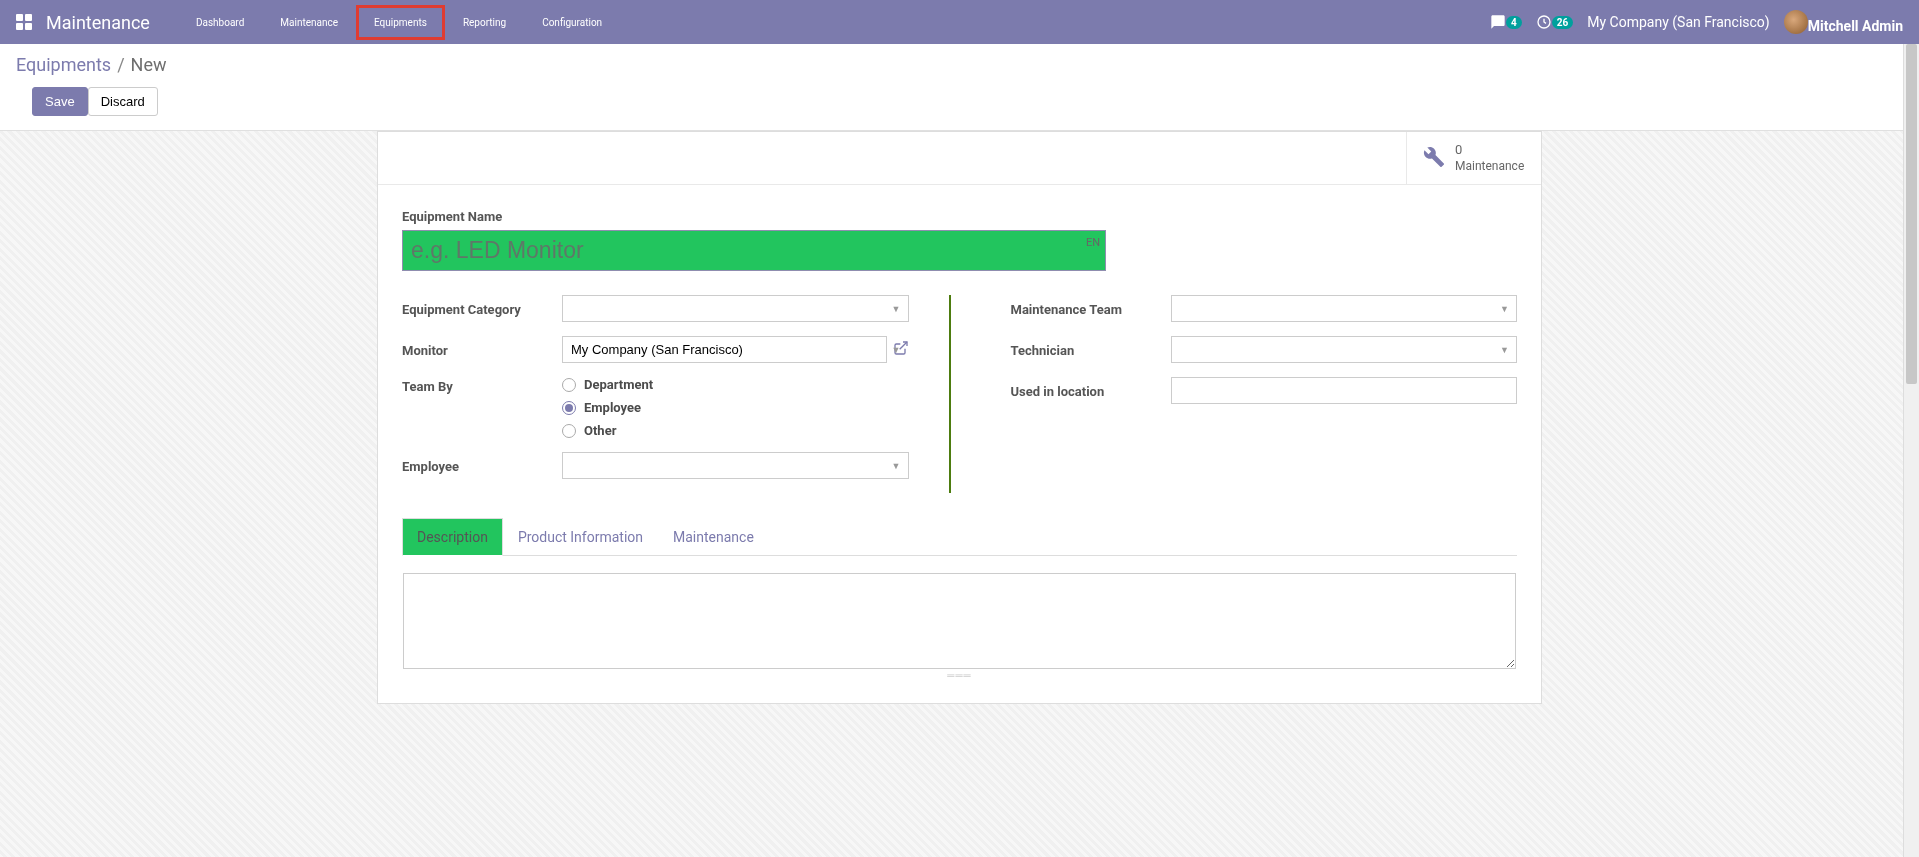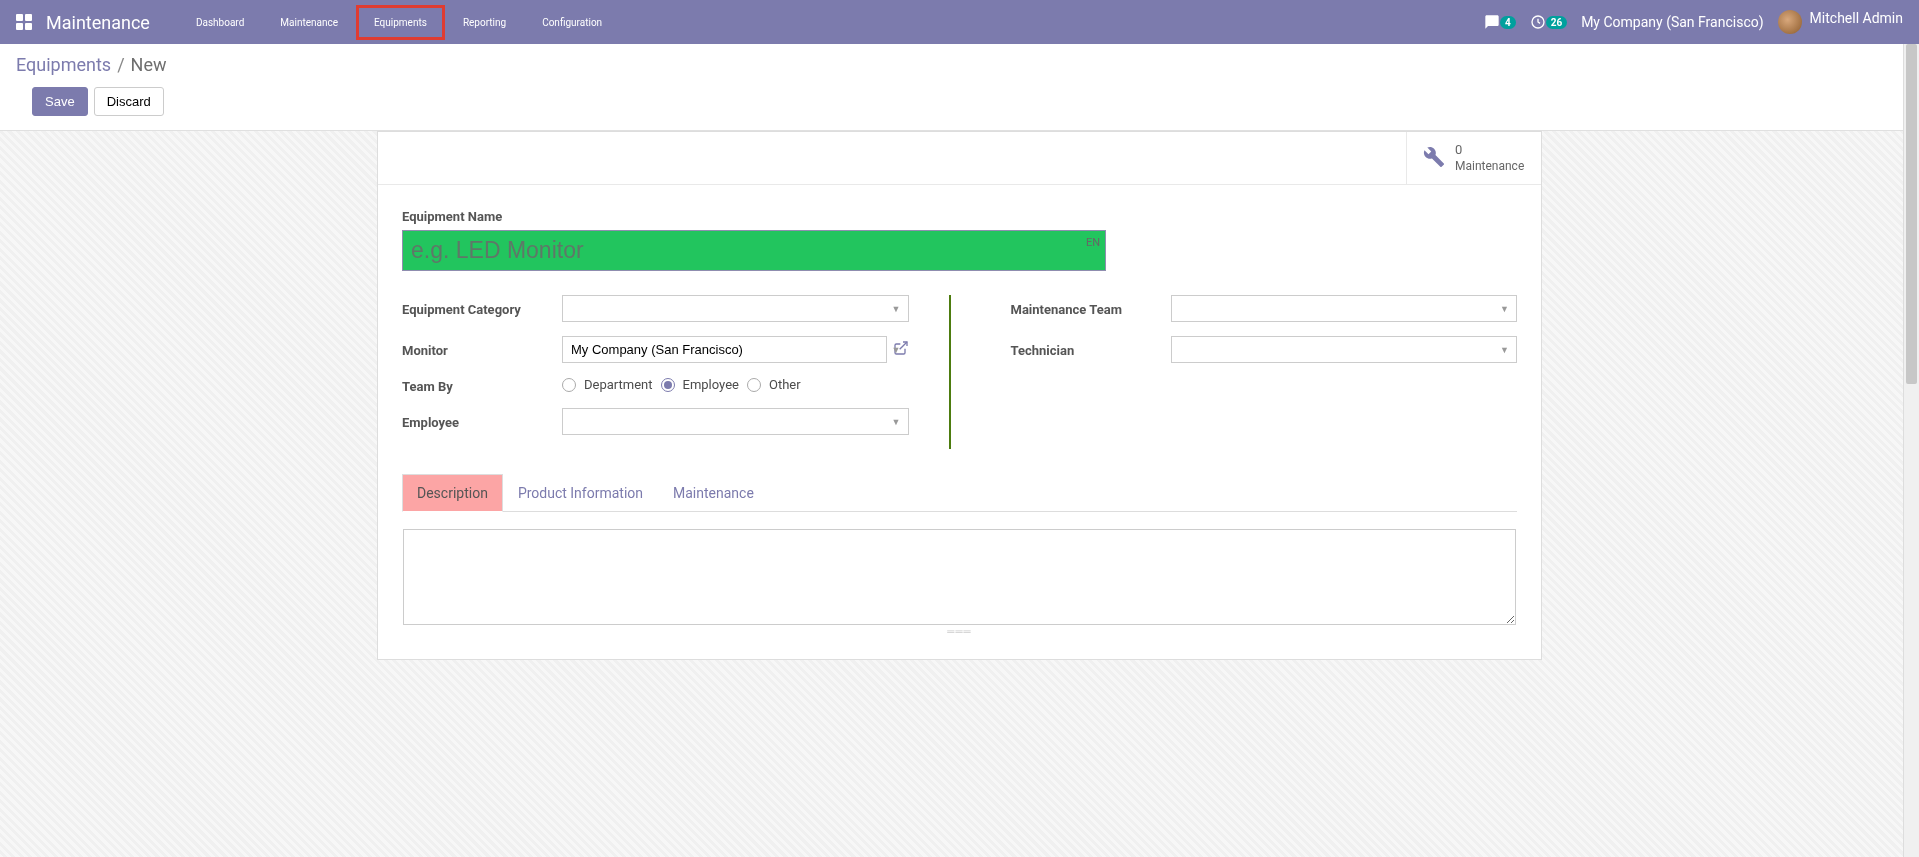--- a/index.html
+++ b/index.html
@@ -11,30 +11,30 @@
 .apps-icon { display: grid; grid-template-columns: 1fr 1fr; grid-template-rows: 1fr 1fr; gap: 2px; width: 16px; height: 16px; cursor: pointer; }
 .apps-icon span { background: #fff; border-radius: 1px; }
 .app-title { font-size: 18px; margin-left: 6px; margin-right: 20px; font-weight: 400; cursor: pointer; }
 .nav-menu { display: flex; align-items: center; }
 .nav-item { padding: 12px 18px; cursor: pointer; font-size: 10px; }
 .nav-item.highlighted { border: 3px solid #e03c31; padding: 9px 15px; }
 .navbar-right { margin-left: auto; display: flex; align-items: center; gap: 14px; }
 .badge-icon { position: relative; display: flex; align-items: center; cursor: pointer; }
 .badge-count { background: #00a09d; color: #fff; font-size: 10px; padding: 1px 5px; border-radius: 8px; font-weight: bold; }
 .company-name { font-size: 14px; cursor: pointer; }
-.user-block { display: flex; align-items: flex-start; gap: 8px; cursor: pointer; }
+.user-block { display: flex; align-items: flex-end; cursor: pointer; font-weight: bold; }
 .avatar { width: 24px; height: 24px; border-radius: 50%; background: radial-gradient(circle at 40% 40%, #d9a87c, #8b5a2b); display:flex; align-items:center; justify-content:center; font-size:11px; color:#fff;}
 .username { font-size: 14px; }
 
 
 .control-panel { background: #fff; padding: 10px 16px 14px; border-bottom: 1px solid #e0e0e0; }
 .breadcrumb { font-size: 18px; color: #7c7bad; display: flex; align-items: center; gap: 6px; margin-bottom: 12px; }
 .breadcrumb .sep { color: #888; }
 .breadcrumb .current { color: #6f6f6f; }
-.cp-buttons { display: flex; gap: 6px; padding-left: 16px; }
+.cp-buttons { display: flex; gap: 0; padding-left: 16px; }
 .btn { padding: 6px 12px; border: 1px solid #ccc; background: #fff; border-radius: 3px; cursor: pointer; font-size: 13px; }
 .btn-primary { background: #7c7bad; color: #fff; border-color: #7c7bad; }
 
 
 .main-bg { background: repeating-linear-gradient(45deg, #f7f7f7, #f7f7f7 3px, #f0f0f0 3px, #f0f0f0 6px); min-height: calc(100vh - 130px); padding: 0; overflow-y: auto; }
 .form-sheet-wrapper { max-width: 1165px; margin: 0 auto; padding: 0; }
 .form-sheet { background: #fff; border: 1px solid #ddd; min-height: 520px; }
 
 
 .stat-bar { display: flex; justify-content: flex-end; border-bottom: 1px solid #e9e9e9; }
@@ -58,30 +58,30 @@
 .form-row { display: flex; align-items: center; margin-bottom: 14px; }
 .form-row.align-top { align-items: flex-start; }
 .field-label { width: 160px; font-weight: bold; font-size: 13px; color: #555; flex-shrink: 0; padding-top: 2px;}
 .field-widget { flex: 1; }
 .m2o-input { width: 100%; border: 1px solid #ccc; padding: 5px 20px 5px 8px; font-size: 13px; position: relative; background: #fff; }
 .m2o-wrap { position: relative; display: flex; align-items: center; gap: 6px; }
 .m2o-wrap .caret { position: absolute; right: 8px; top: 50%; transform: translateY(-50%); pointer-events: none; color: #999; font-size: 9px; }
 .ext-link { color: #7c7bad; cursor: pointer; }
 .text-input { width: 100%; border: 1px solid #ccc; padding: 5px 8px; font-size: 13px; }
 
-.radio-group { display: flex; gap: 8px; }
+.radio-group { display: flex; flex-direction: column; gap: 8px; font-weight: bold; }
 .radio-item { display: flex; align-items: center; gap: 8px; cursor: pointer; }
 .radio-circle { width: 14px; height: 14px; border: 1px solid #aaa; border-radius: 50%; display: flex; align-items: center; justify-content: center; }
 .radio-circle.checked { border-color: #7c7bad; }
 .radio-circle.checked::after { content: ''; width: 8px; height: 8px; background: #7c7bad; border-radius: 50%; }
 
 
 .tabs { display: flex; border-bottom: 1px solid #ddd; margin-top: 24px; }
 .tab { padding: 10px 14px; cursor: pointer; color: #7c7bad; font-size: 14px; border: 1px solid transparent; border-bottom: none; position: relative; top: 1px; }
-.tab.active { color: #555; border-color: #ddd; background: #fca5a5; border-bottom: 1px solid #fff; }
+.tab.active { color: #555; border-color: #ddd; background: #22c55e; border-bottom: 1px solid #fff; }
 .tab-content { border: 1px solid transparent; padding-top: 16px; }
 .desc-area { width: 100%; min-height: 96px; border: 1px solid #ccc; padding: 8px; font-size: 13px; resize: vertical; }
 .resizer { height: 6px; display:flex; align-items:center; justify-content:center; color:#ccc; font-size:10px; letter-spacing:1px;}
 
 .scrollbar-track { position: fixed; right:0; top:44px; bottom:0; width:16px; background:#f0f0f0; border-left:1px solid #ddd;}
 .scrollbar-thumb { position:absolute; top:0; left:2px; right:2px; height:340px; background:#c7c7c7; border-radius:2px;}
 </style>
 </head>
 <body>
 
@@ -231,20 +231,26 @@
             </div>
             <div class="form-row">
               <div class="field-label">Technician</div>
               <div class="field-widget">
                 <div class="m2o-wrap">
                   <input class="m2o-input" type="text" value="" style="">
                   <span class="caret">▼</span>
                 </div>
               </div>
             </div>
+            <div class="form-row">
+              <div class="field-label">Used in location</div>
+              <div class="field-widget">
+                <input class="text-input" type="text" value="" style="">
+              </div>
+            </div>
           </div>
         </div>
 
         <div class="tabs">
           <div class="tab active">Description</div>
           <div class="tab">Product Information</div>
           <div class="tab">Maintenance</div>
         </div>
         <div class="tab-content">
           <textarea class="desc-area" style=""></textarea>

